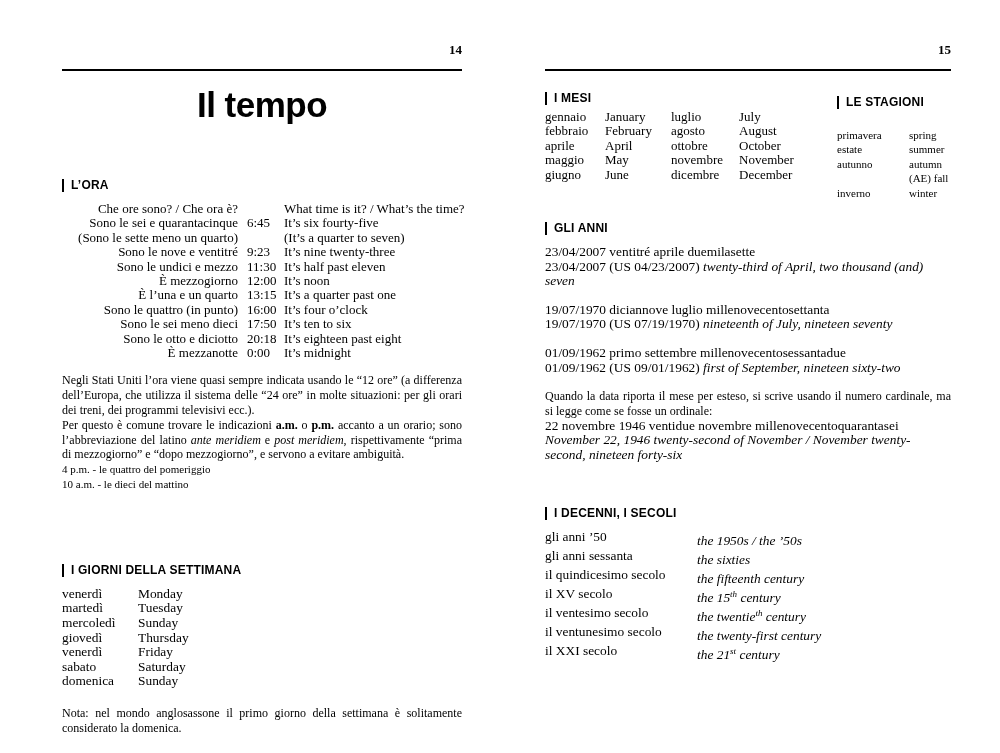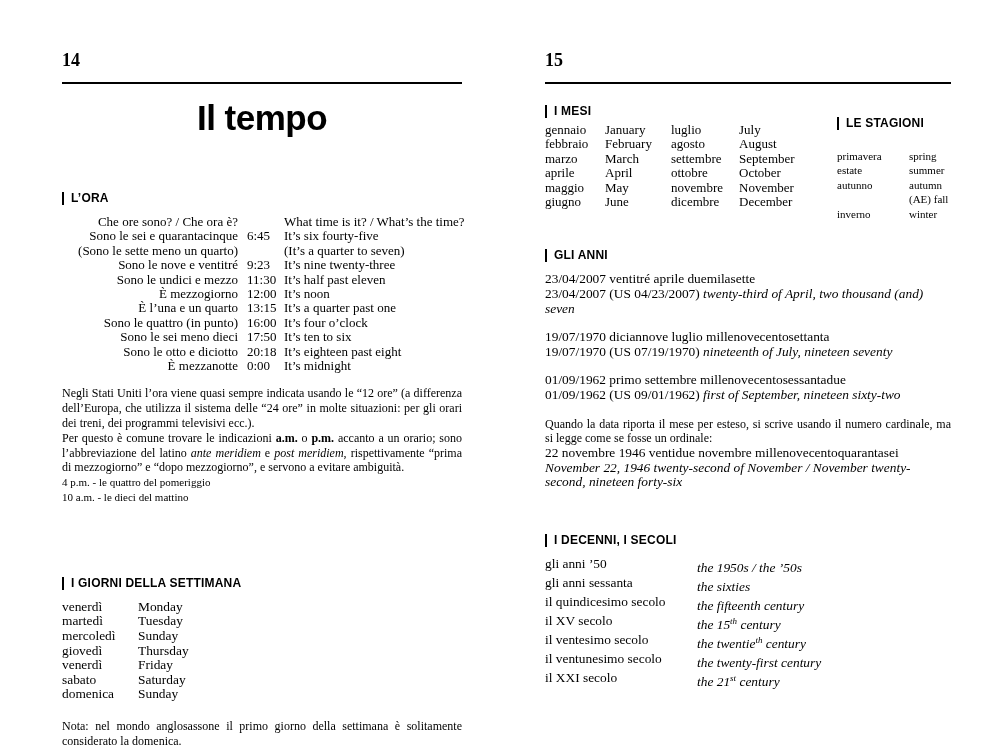--- a/index.html
+++ b/index.html
@@ -3,21 +3,21 @@
 <meta charset="utf-8">
 <style>
   html,body{margin:0;padding:0;}
   body{
     width:1000px;height:753px;background:#ffffff;color:#000;
     font-family:"Liberation Serif",serif;position:relative;overflow:hidden;
   }
   .page{position:absolute;top:42px;}
   #page-left{left:62px;width:400px;}
   #page-right{left:545px;width:406px;}
-  .pagenum{text-align:left;font-size:18px;font-weight:bold;margin-top:8px;}
+  .pagenum{text-align:right;font-size:13px;font-weight:bold;}
   .rule{border-top:2.5px solid #000;margin-top:11px;height:0;}
   .book-title{
     font-family:"Liberation Sans",sans-serif;font-size:35px;font-weight:bold;
     text-align:center;margin:14px 0 0;letter-spacing:-0.5px;
   }
   .heading{
     font-family:"Liberation Sans",sans-serif;font-size:12px;font-weight:bold;
     border-left:2px solid #000;padding-left:7px;line-height:13px;margin:0;
     letter-spacing:0.2px;
   }
@@ -30,21 +30,21 @@
   .para{font-size:12px;line-height:14.8px;text-align:justify;margin:13px 0 0;}
   .para.cont{margin-top:0;}
   .line{font-size:11px;line-height:14.8px;}
   .mt-giorni{margin-top:72px;}
   .days-table{margin-top:10px;font-size:13.4px;}
   .day-row{display:grid;grid-template-columns:76px 1fr;line-height:14.6px;}
   .note{margin-top:17px;}
   .mesi-block{position:relative;margin-top:21px;}
   .months-table{margin-top:5px;font-size:13px;width:262px;}
   .month-row{display:grid;grid-template-columns:60px 66px 68px 1fr;line-height:14.4px;}
-  .seasons{position:absolute;left:292px;top:12px;width:114px;}
+  .seasons{position:absolute;left:292px;top:4px;width:114px;}
   .seasons-table{margin-top:19px;font-size:11px;}
   .season-row{display:grid;grid-template-columns:72px 1fr;line-height:14.4px;min-height:14.4px;}
   .mt-anni{margin-top:40px;}
   .anni-body{margin-top:10px;font-size:13.4px;}
   .anni-entry{margin-bottom:14px;}
   .aline{line-height:14.6px;}
   .anni-group .para{margin-top:0;}
   i{font-style:italic;}
   b{font-weight:bold;}
   .mt-decenni{margin-top:44px;}
@@ -176,26 +176,20 @@
           <span>luglio</span>
           <span>July</span>
         </div>
       <div class="month-row">
           <span>febbraio</span>
           <span>February</span>
           <span>agosto</span>
           <span>August</span>
         </div>
       <div class="month-row">
-          <span>marzo</span>
-          <span>March</span>
-          <span>settembre</span>
-          <span>September</span>
-        </div>
-      <div class="month-row">
           <span>aprile</span>
           <span>April</span>
           <span>ottobre</span>
           <span>October</span>
         </div>
       <div class="month-row">
           <span>maggio</span>
           <span>May</span>
           <span>novembre</span>
           <span>November</span>

